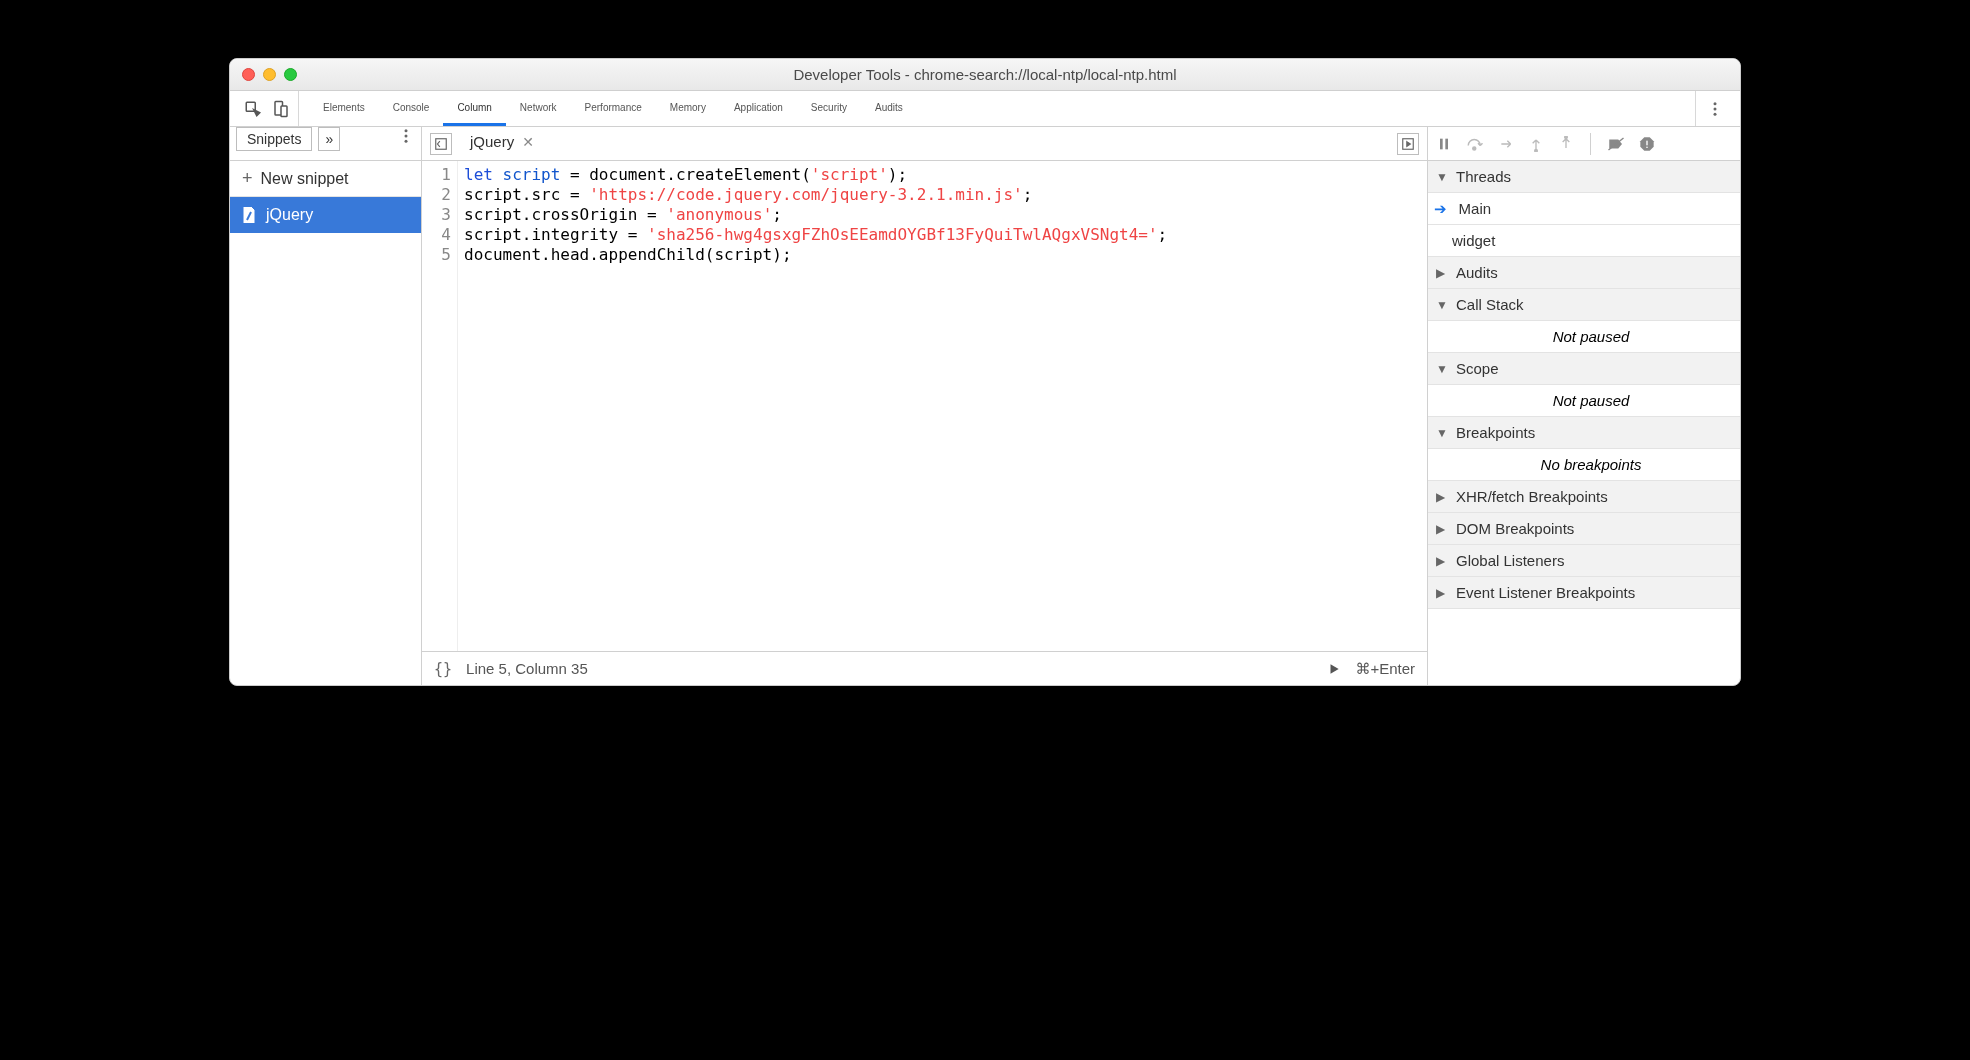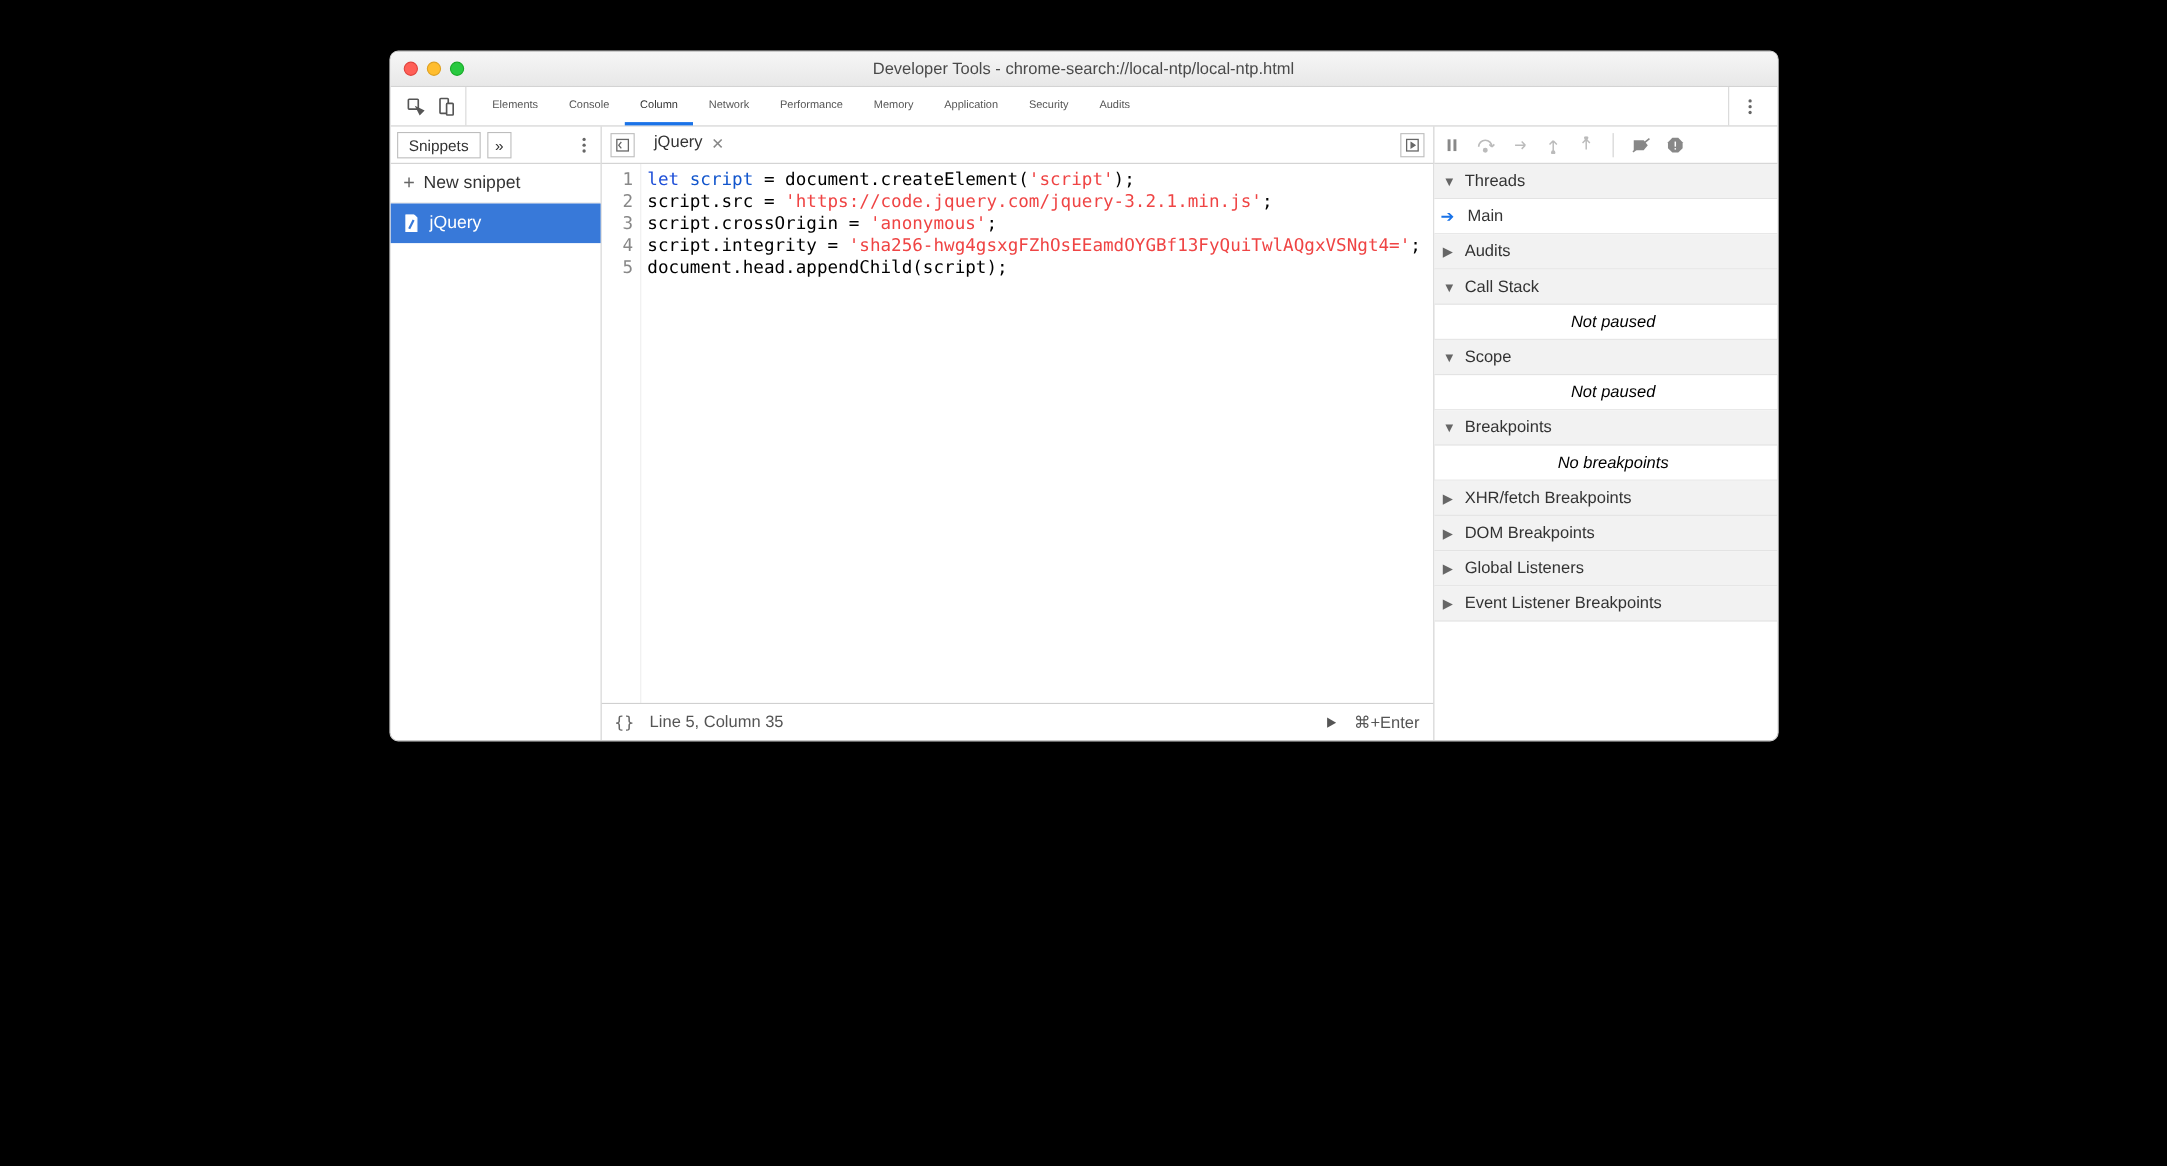--- a/index.html
+++ b/index.html
@@ -6,22 +6,22 @@
   html, body { height: 100%; }
   body {
     background: #000;
     font-family: -apple-system, BlinkMacSystemFont, "Segoe UI", Helvetica, Arial, sans-serif;
     font-size: 16px;
     display: flex;
     align-items: flex-start;
     justify-content: center;
   }
   .window {
-    width: 1263px;
-    margin-top: 46px;
+    width: 1512px;
+    margin-top: 58px;
     background: #fff;
     border-radius: 8px;
     box-shadow: 0 20px 50px rgba(0,0,0,.5);
     overflow: hidden;
     border: 1px solid #ccc;
   }
   .titlebar {
     height: 32px;
     background: linear-gradient(#f6f6f6, #e8e8e8);
     border-bottom: 1px solid #cfcfcf;
@@ -48,21 +48,21 @@
     padding: 0 14px; display:flex; align-items:center; color:#555; font-size:10px; cursor:pointer;
     border-bottom: 3px solid transparent;
   }
   .toolbar .tab.active { color:#333; border-bottom-color:#1a73e8; }
   .toolbar .right { display:flex; align-items:center; border-left:1px solid #d8d8d8; padding:0 10px; }
   .icon { display:inline-flex; align-items:center; justify-content:center; }
   .ic16 { width:18px; height:18px; }
   .content { display:flex; height: 558px; }
   .sidebar { width:192px; border-right:1px solid #d0d0d0; display:flex; flex-direction:column; }
   .sidebar-head {
-    height:34px; border-bottom:1px solid #d0d0d0; display:flex; align-items:center;
+    height:34px; border-bottom:1px solid #d0d0d0; display:flex; align-items:flex-start;
     padding:0 6px; gap:6px;
   }
   .tab-pill {
     border:1px solid #bdbdbd; border-radius:0; padding:3px 10px; font-size:14px; color:#333; background:#fff;
   }
   .tab-pill.chev { padding:3px 6px; }
   .sidebar-head .spacer { flex:1; }
   .vdots { width:18px; color:#666; font-size:18px; text-align:center; }
   .new-snip {
     height:36px; border-bottom:1px solid #e3e3e3; display:flex; align-items:center;
@@ -287,20 +287,23 @@
 
       <div id="debuggerSections">
           <div class="sec-head">
             <span class="arw">▼</span>
             <span>Threads</span>
           </div>
           <div class="sec-row sel">
             <span class="mk">➔</span>
             <span>Main</span>
           </div>
+          <div class="sec-row">
+            <span>widget</span>
+          </div>
           <div class="sec-head">
             <span class="arw">▶</span>
             <span>Audits</span>
           </div>
           <div class="sec-head">
             <span class="arw">▼</span>
             <span>Call Stack</span>
           </div>
           <div class="sec-row">
             <span class="muted">Not paused</span>

